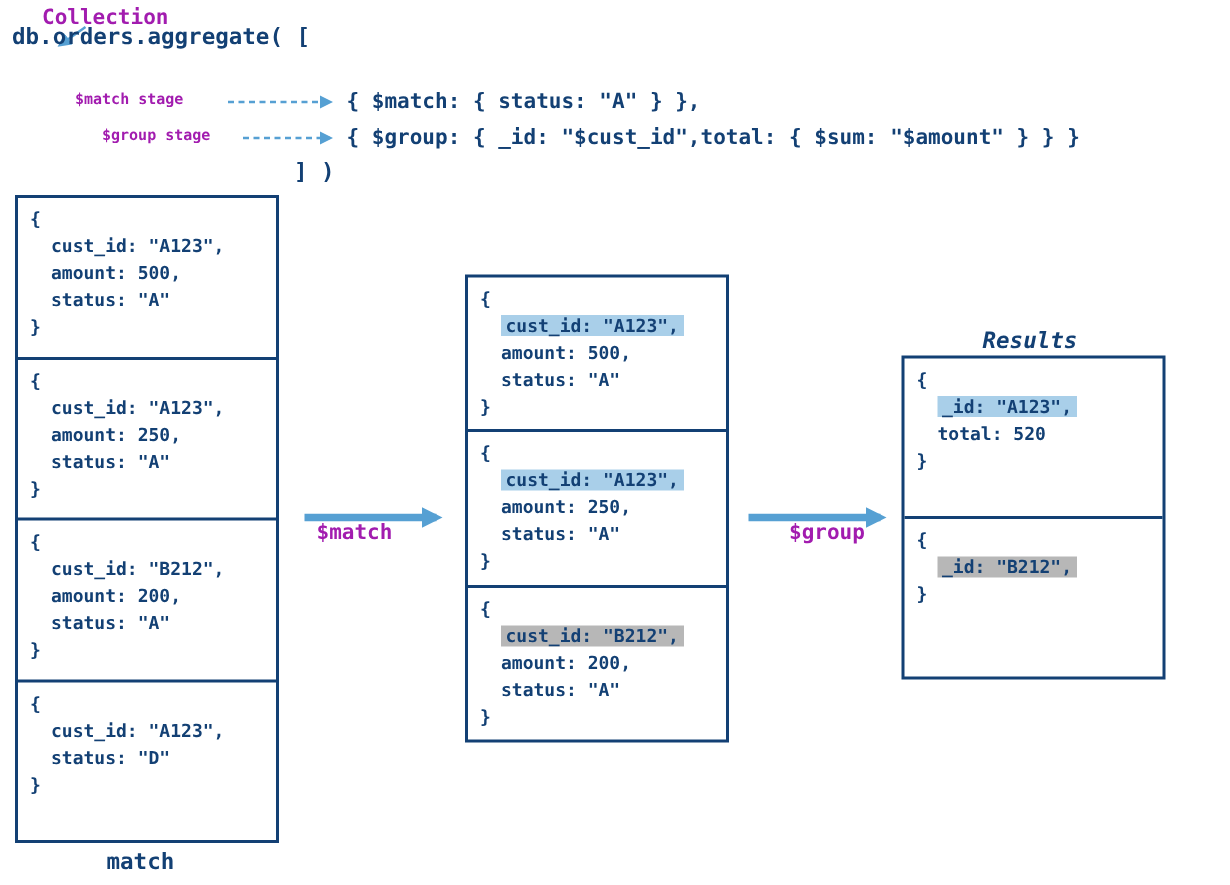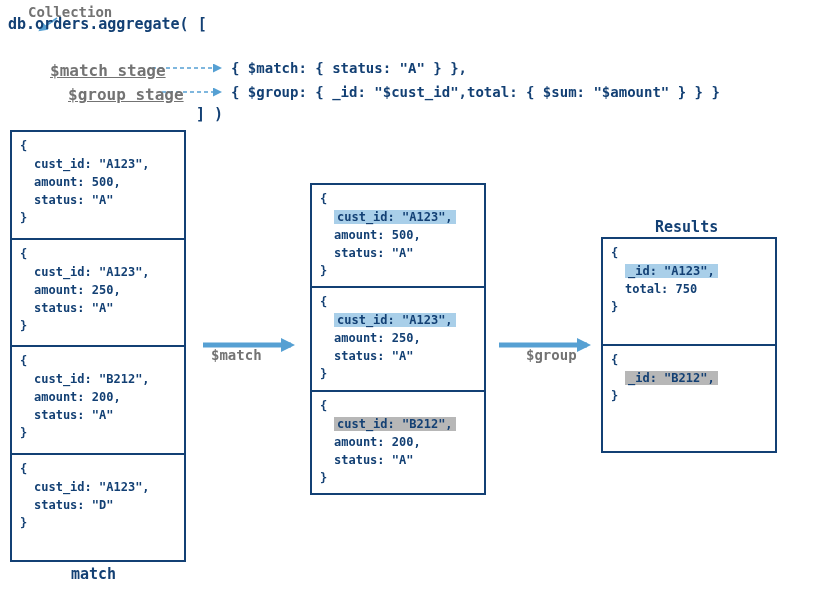--- a/index.html
+++ b/index.html
@@ -3,24 +3,24 @@
 <meta charset="utf-8">
 <style>
   * { margin:0; padding:0; box-sizing:border-box; }
   body { background:#ffffff; }
   .canvas {
     position:relative; width:820px; height:590px; background:#ffffff;
     font-family:"DejaVu Sans Mono", monospace; overflow:hidden;
   }
   .t { position:absolute; white-space:pre; font-weight:bold; }
   .navy { color:#134074; }
-  .lb { color:#737373; }
+  .lb { color:#a21caf; }
   .f15 { font-size:15px; }
   .f14 { font-size:14px; }
-  .f13 { font-size:16px;text-decoration:underline; }
+  .f13 { font-size:10px; }
   .overlay { position:absolute; left:0; top:0; pointer-events:none; }
   .big  { stroke:#56a0d3; stroke-width:5; }
   .dash { stroke:#56a0d3; stroke-width:1.6; stroke-dasharray:4 3; }
   .thin { stroke:#56a0d3; stroke-width:1.6; }
   .box {
     position:absolute; border:2px solid #134074; background:#ffffff;
     display:flex; flex-direction:column;
   }
   .doc { flex:1; padding:5px 8px; border-top:2px solid #134074; }
   .doc:first-child { border-top:none; }
@@ -111,26 +111,26 @@
       <div class="ln">{</div>
       <div class="ln ind"><span class="hl hl-gray">cust_id: "B212",</span></div>
       <div class="ln ind">amount: 200,</div>
       <div class="ln ind">status: "A"</div>
       <div class="ln">}</div>
     </div>
   </div>
 
   <div class="t lb f14" style="left:506px; top:347px;margin-left:20px;">$group</div>
 
-  <div class="t navy f15" style="left:655px; top:218px;">Results</div>
+  <div class="t navy f15" style="left:655px; top:218px;font-style:italic;">Results</div>
   <div class="box" style="left:601px; top:237px; width:176px; height:216px;">
     <div class="doc">
       <div class="ln">{</div>
       <div class="ln ind"><span class="hl hl-blue">_id: "A123",</span></div>
-      <div class="ln ind">total: 750</div>
+      <div class="ln ind">total: 520</div>
       <div class="ln">}</div>
     </div>
     <div class="doc">
       <div class="ln">{</div>
       <div class="ln ind"><span class="hl hl-gray">_id: "B212",</span></div>
       <div class="ln">}</div>
     </div>
   </div>
 
 </div>

